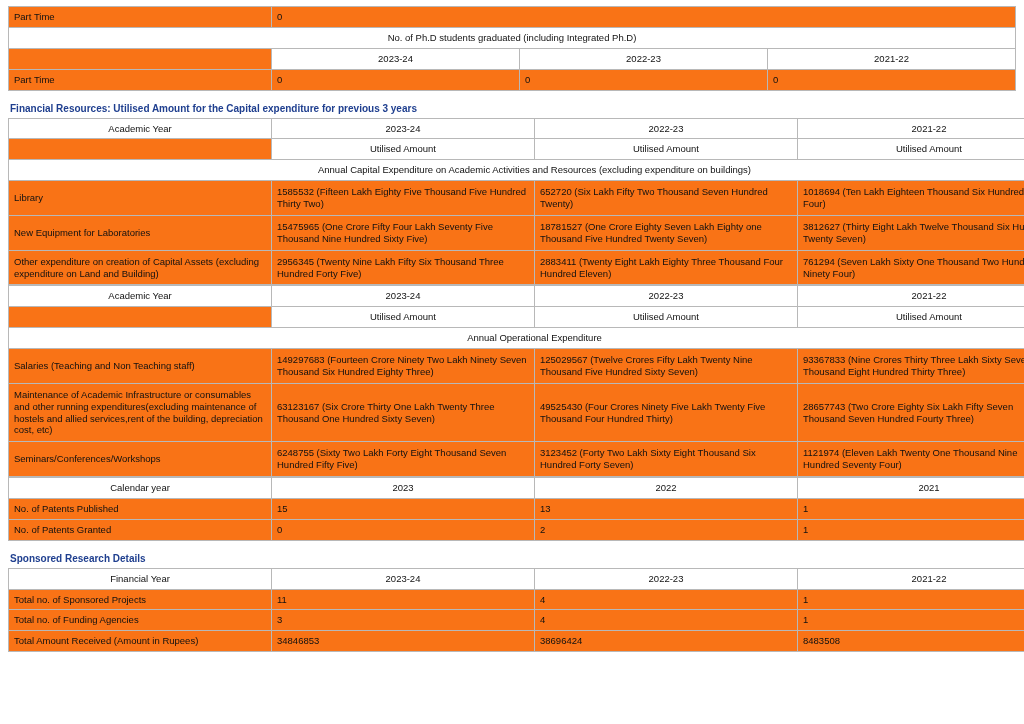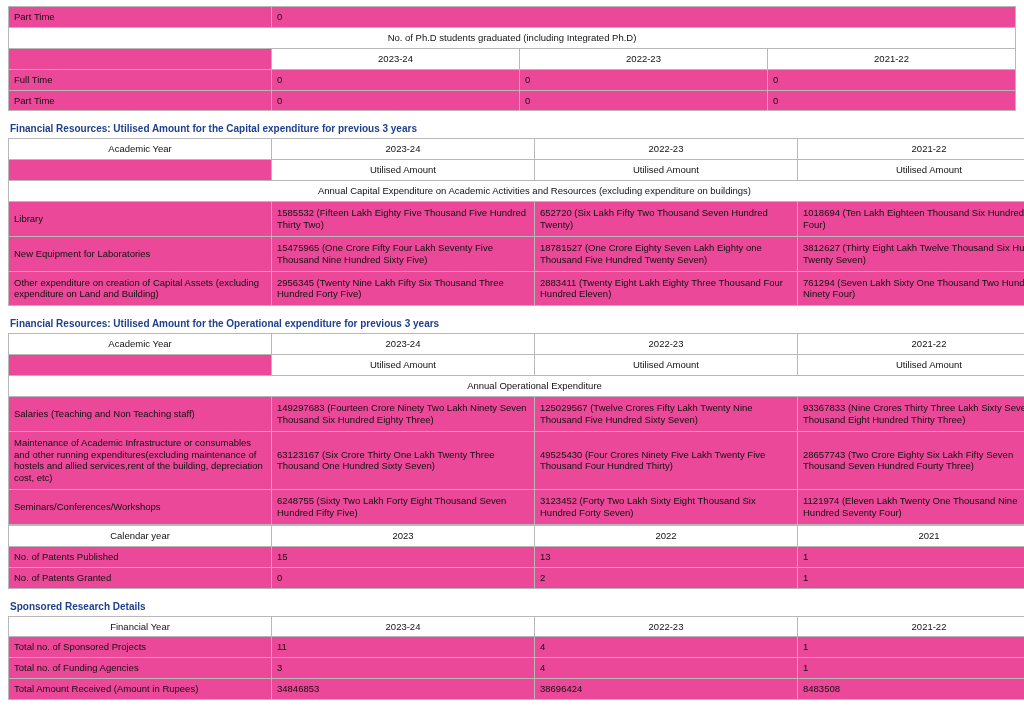--- a/index.html
+++ b/index.html
@@ -17,21 +17,21 @@
   }
   .page {
     width: 1024px;
     box-sizing: border-box;
     padding: 6px 8px 0 8px;
   }
   table {
     width: 1008px;
     border-collapse: collapse;
     table-layout: fixed;
-    background: #ec4899;
+    background: #f97316;
   }
   td, th {
     border: 1px solid #b8b8b8;
     padding: 4px 5px;
     vertical-align: middle;
     font-weight: normal;
     font-size: 9.5px;
     line-height: 1.25;
   }
   .c1 { width: 252px; }
@@ -65,26 +65,20 @@
     <tr>
       <td colspan="4" class="hdr">No. of Ph.D students graduated (including Integrated Ph.D)</td>
     </tr>
     <tr>
       <td class="c1"></td>
       <td class="c2 hdr">2023-24</td>
       <td class="c3 hdr">2022-23</td>
       <td class="c4 hdr">2021-22</td>
     </tr>
     <tr>
-      <td>Full Time</td>
-      <td>0</td>
-      <td>0</td>
-      <td>0</td>
-    </tr>
-    <tr>
       <td>Part Time</td>
       <td>0</td>
       <td>0</td>
       <td>0</td>
     </tr>
   </tbody>
     </table>
 
   <div class="section-title">Financial Resources: Utilised Amount for the Capital expenditure for previous 3 years</div>
   <table>
@@ -118,21 +112,20 @@
     </tr>
     <tr class="tall">
       <td>Other expenditure on creation of Capital Assets (excluding expenditure on Land and Building)</td>
       <td>2956345 (Twenty Nine Lakh Fifty Six Thousand Three Hundred Forty Five)</td>
       <td>2883411 (Twenty Eight Lakh Eighty Three Thousand Four Hundred Eleven)</td>
       <td>761294 (Seven Lakh Sixty One Thousand Two Hundred Ninety Four)</td>
     </tr>
   </tbody>
     </table>
 
-  <div class="section-title">Financial Resources: Utilised Amount for the Operational expenditure for previous 3 years</div>
   <table>
     <tbody>
         <tr>
       <td class="c1 hdr">Academic Year</td>
       <td class="c2 hdr">2023-24</td>
       <td class="c3 hdr">2022-23</td>
       <td class="c4 hdr">2021-22</td>
     </tr>
     <tr>
       <td></td>

